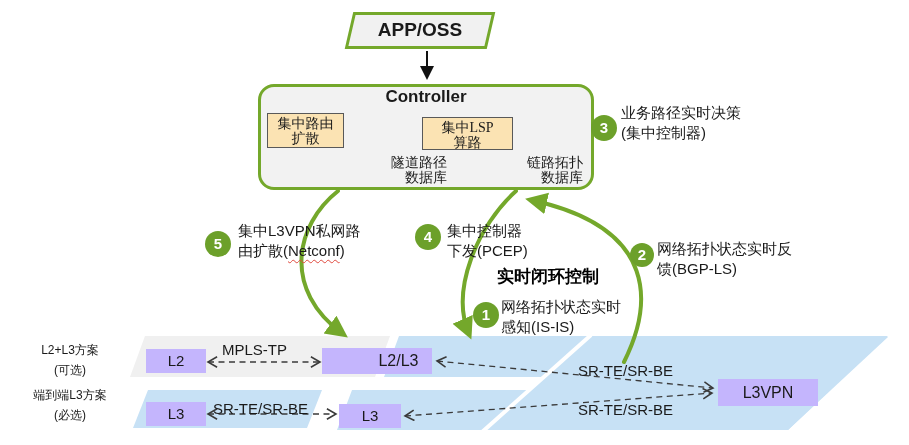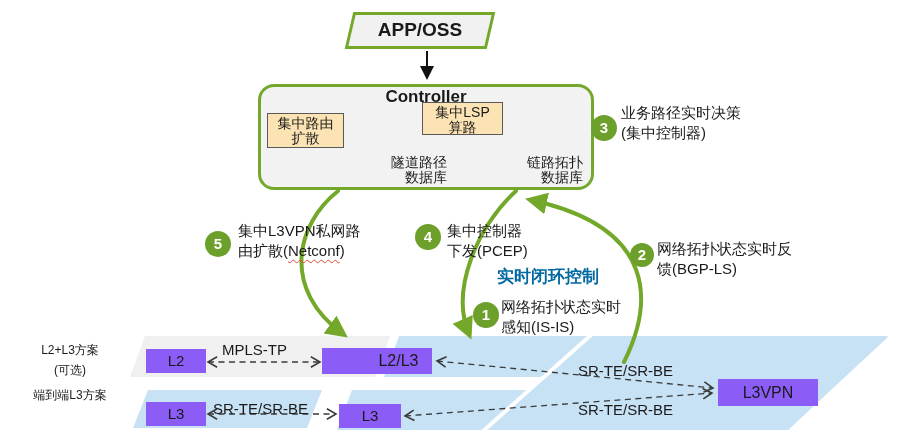--- a/index.html
+++ b/index.html
@@ -17,52 +17,52 @@
                font-weight:bold;font-size:19px;}
 
   
   .controller{left:258px;top:84px;width:336px;height:106px;background:#f2f2f2;
               border:3px solid #74A82B;border-radius:16px;z-index:2;}
   .ctrl-title{left:258px;top:87px;width:336px;text-align:center;font-weight:bold;
               font-size:17px;z-index:3;}
   .obox{background:#FBE3B3;border:1px solid #595959;text-align:center;
         font-size:14px;line-height:15px;z-index:3;padding-top:2px;}
   .box-route{left:267px;top:113px;width:77px;height:35px;}
-  .box-lsp{left:422px;top:102px;width:81px;height:33px;}
+  .box-lsp{left:422px;top:117px;width:91px;height:33px;font-family:Liberation Serif, serif;}
   .cyltext{text-align:right;font-size:14px;line-height:15px;z-index:3;}
   .cyl-l{left:352px;top:155px;width:95px;}
   .cyl-r{left:488px;top:155px;width:95px;}
 
   
   .circ{width:26px;height:26px;border-radius:50%;background:#6CA02A;color:#fff;
         font-weight:bold;font-size:15px;text-align:center;line-height:26px;z-index:4;}
   .circ1{left:473px;top:302px;}
   .circ2{left:630px;top:243px;width:24px;height:24px;line-height:24px;}
   .circ3{left:591px;top:115px;}
   .circ4{left:415px;top:224px;}
   .circ5{left:205px;top:231px;}
 
   
   .callout{font-size:15px;line-height:20px;z-index:3;white-space:nowrap;}
   .t1{left:501px;top:297px;}
   .t2{left:657px;top:239px;}
   .t3{left:621px;top:103px;}
   .t4{left:447px;top:221px;}
   .t5{left:238px;top:221px;}
-  .loop{left:497px;top:265px;font-size:17px;font-weight:bold;color:#0369a1;z-index:3;}
+  .loop{left:497px;top:265px;font-size:17px;font-weight:bold;color:#000000;z-index:3;}
   .netconf{text-decoration:underline;text-decoration-style:wavy;
            text-decoration-color:#e04a3f;text-underline-offset:3px;text-decoration-thickness:1px;}
 
   
   .scheme{left:0;width:140px;text-align:center;font-size:12px;line-height:20px;z-index:3;}
   .s1{top:340px;}
   .s2{top:385px;}
 
   
-  .node{background:#8b5cf6;text-align:center;font-size:15px;z-index:3;}
+  .node{background:#c4b5fd;text-align:center;font-size:15px;z-index:3;}
   .n-l2{left:146px;top:349px;width:60px;height:24px;line-height:24px;}
   .n-l2l3{left:322px;top:348px;width:110px;height:26px;line-height:26px;font-size:16px;padding-left:43px;}
   .n-l3a{left:146px;top:402px;width:60px;height:24px;line-height:24px;}
   .n-l3b{left:339px;top:404px;width:62px;height:24px;line-height:24px;}
   .n-l3vpn{left:718px;top:379px;width:100px;height:27px;line-height:27px;font-size:16px;}
 
   
   .lk{font-size:15px;text-align:left;z-index:3;white-space:nowrap;}
   .lk-mpls{left:222px;top:341px;width:104px;}
   .lk-sr1{left:213px;top:400px;width:118px;}
@@ -173,20 +173,21 @@
     <span style="display:block"><span>由扩散(</span><span class="netconf">Netconf</span><span>)</span></span>
   </div>
   <div class="abs loop">实时闭环控制</div>
 
   <div class="abs scheme s1">
     <span style="display:block">L2+L3方案</span>
     <span style="display:block">(可选)</span>
   </div>
   <div class="abs scheme s2">
     <span style="display:block">端到端L3方案</span>
+    <span style="display:block">(必选)</span>
   </div>
 
   <div class="abs node n-l2">L2</div>
   <div class="abs node n-l2l3">L2/L3</div>
   <div class="abs node n-l3a">L3</div>
   <div class="abs node n-l3b">L3</div>
   <div class="abs node n-l3vpn">L3VPN</div>
 
   <div class="abs lk lk-mpls">MPLS-TP</div>
   <div class="abs lk lk-sr1">SR-TE/SR-BE</div>

